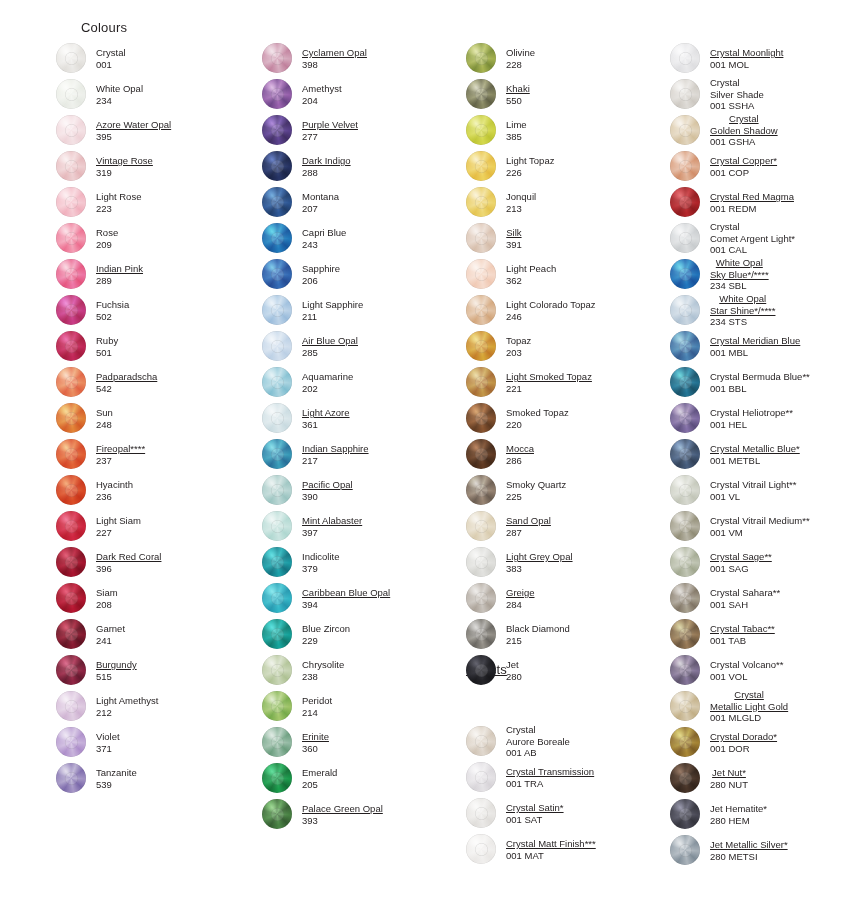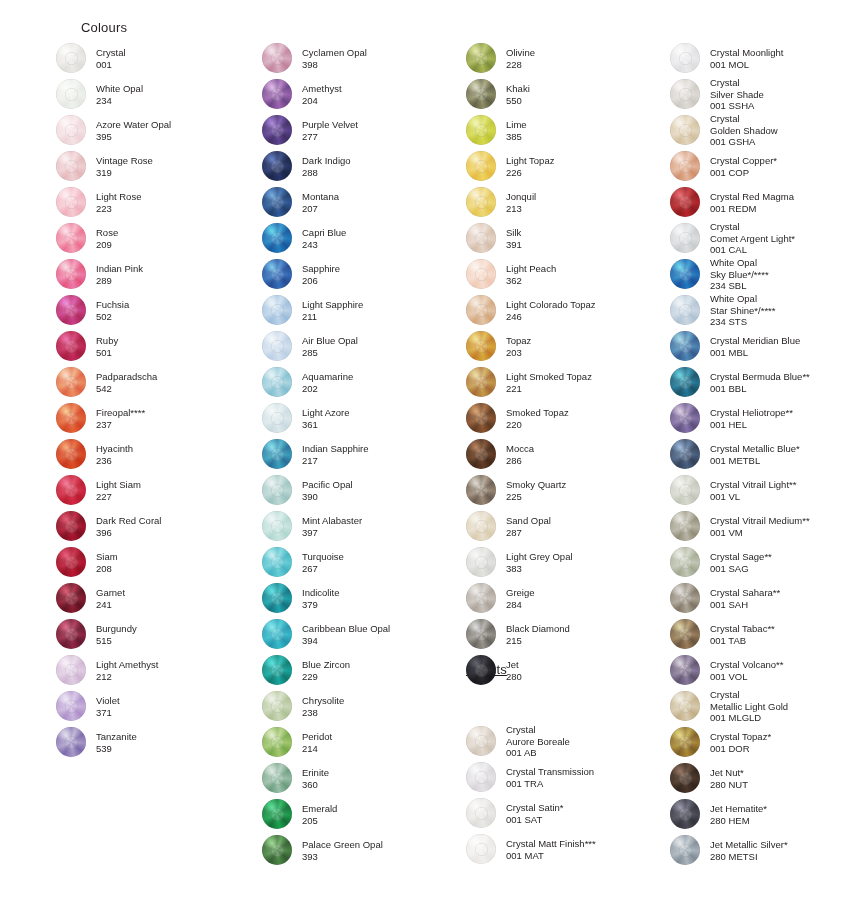--- a/index.html
+++ b/index.html
@@ -100,20 +100,22 @@
     line-height: 11.5px;
     padding-top: 1px;
   }
   .name {
     font-size: 9.5px;
     color: #231f20;
     display: block;
     white-space: nowrap;
   }
   .name.u {
+    text-decoration: underline;
+    text-align: center;
   }
   .code {
     font-size: 9.5px;
     color: #231f20;
     display: block;
     white-space: nowrap;
   }
 </style>
 </head>
 <body>
@@ -189,20 +191,27 @@
         </div>
       </div>
       <div class="item">
         <div class="stone" style="background: radial-gradient(circle at 36% 30%, rgb(240, 152, 122) 0%, rgb(228, 113, 76) 62%, rgb(228, 113, 76) 100%);"></div>
         <div class="labels">
           <span class="name u">Padparadscha</span>
           <span class="code">542</span>
         </div>
       </div>
       <div class="item">
+        <div class="stone" style="background: radial-gradient(circle at 36% 30%, rgb(232, 144, 92) 0%, rgb(217, 106, 44) 62%, rgb(217, 106, 44) 100%);"></div>
+        <div class="labels">
+          <span class="name">Sun</span>
+          <span class="code">248</span>
+        </div>
+      </div>
+      <div class="item">
         <div class="stone" style="background: radial-gradient(circle at 36% 30%, rgb(232, 125, 92) 0%, rgb(217, 79, 42) 62%, rgb(217, 79, 42) 100%);"></div>
         <div class="labels">
           <span class="name u">Fireopal****</span>
           <span class="code">237</span>
         </div>
       </div>
       <div class="item">
         <div class="stone" style="background: radial-gradient(circle at 36% 30%, rgb(224, 106, 77) 0%, rgb(207, 61, 30) 62%, rgb(207, 61, 30) 100%);"></div>
         <div class="labels">
           <span class="name">Hyacinth</span>
@@ -356,27 +365,20 @@
         <div class="labels">
           <span class="name u">Pacific Opal</span>
           <span class="code">390</span>
         </div>
       </div>
       <div class="item">
         <div class="stone" style="background: radial-gradient(circle at 36% 30%, rgb(212, 234, 230) 0%, rgb(184, 220, 214) 62%, rgb(184, 220, 214) 100%);"></div>
         <div class="labels">
           <span class="name u">Mint Alabaster</span>
           <span class="code">397</span>
-        </div>
-      </div>
-      <div class="item">
-        <div class="stone" style="background: radial-gradient(circle at 36% 30%, rgb(124, 208, 218) 0%, rgb(79, 188, 201) 62%, rgb(79, 188, 201) 100%);"></div>
-        <div class="labels">
-          <span class="name">Turquoise</span>
-          <span class="code">267</span>
         </div>
       </div>
       <div class="item">
         <div class="stone" style="background: radial-gradient(circle at 36% 30%, rgb(63, 162, 171) 0%, rgb(23, 131, 143) 62%, rgb(23, 131, 143) 100%);"></div>
         <div class="labels">
           <span class="name">Indicolite</span>
           <span class="code">379</span>
         </div>
       </div>
       <div class="item">
@@ -693,21 +695,21 @@
         <div class="stone" style="background: radial-gradient(circle at 36% 30%, rgb(222, 210, 184) 0%, rgb(201, 184, 148) 62%, rgb(201, 184, 148) 100%);"></div>
         <div class="labels">
           <span class="name u">Crystal</span>
           <span class="name u">Metallic Light Gold</span>
           <span class="code">001 MLGLD</span>
         </div>
       </div>
       <div class="item">
         <div class="stone" style="background: radial-gradient(circle at 36% 30%, rgb(172, 143, 85) 0%, rgb(140, 108, 42) 62%, rgb(140, 108, 42) 100%);"></div>
         <div class="labels">
-          <span class="name u">Crystal Topaz*</span>
+          <span class="name u">Crystal Dorado*</span>
           <span class="code">001 DOR</span>
         </div>
       </div>
       <div class="item">
         <div class="stone" style="background: radial-gradient(circle at 36% 30%, rgb(92, 74, 62) 0%, rgb(58, 42, 32) 62%, rgb(58, 42, 32) 100%);"></div>
         <div class="labels">
           <span class="name u">Jet Nut*</span>
           <span class="code">280 NUT</span>
         </div>
       </div>

